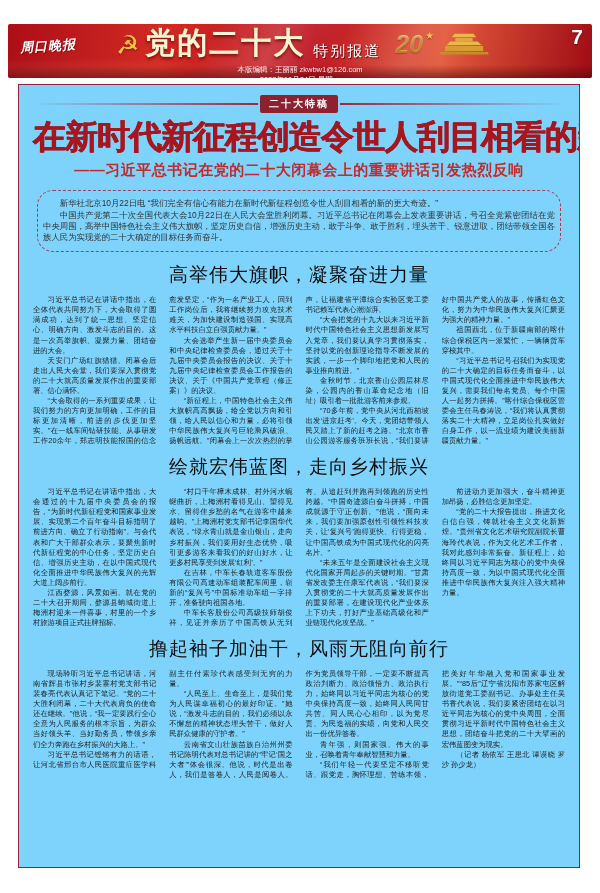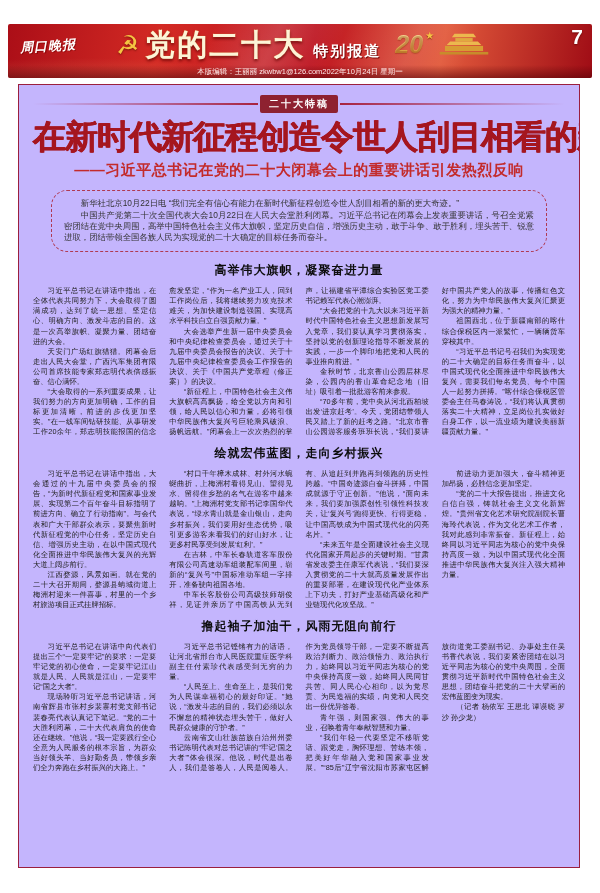--- a/index.html
+++ b/index.html
@@ -19,69 +19,70 @@
     content:""; position:absolute; inset:0;
     background:linear-gradient(115deg, transparent 34%, rgba(255,255,255,.17) 45%, transparent 56%, rgba(255,255,255,.10) 68%, transparent 78%);
   }
   .banner-row { position:relative; z-index:2; display:flex; align-items:center; height:41px; padding:0 12px; }
   .paper-logo {
     color:#fff; font-size:13px; font-weight:bold; font-style:italic;
     transform:rotate(-4deg); text-shadow:1px 1px 0 rgba(120,0,0,.6); letter-spacing:1px; width:96px;
   }
   .emblem { font-size:26px; color:#f5c542; text-shadow:0 1px 2px rgba(90,20,0,.7); margin-right:6px; line-height:1; }
   .banner-title {
-    font-family:Liberation Sans, sans-serif;
+    font-family:Liberation Mono, monospace;
     font-size:30px; font-weight:900; color:#fdf4d7; letter-spacing:2px; line-height:1;
     text-shadow:0 2px 3px rgba(100,5,5,.8), 0 0 1px #e9b34c;
   }
   .banner-subtitle {
-    font-size:15px; font-weight:bold; color:#ffffff; margin-left:8px; letter-spacing:2px;
+    font-size:15px; font-weight:normal; color:#ffffff; margin-left:8px; letter-spacing:2px;
     text-shadow:1px 1px 0 rgba(100,0,0,.8); align-self:flex-end; padding-bottom:4px;
   }
   .logo20 {
     font-size:25px; font-weight:900; font-style:italic; margin-left:14px; line-height:1;
     background:linear-gradient(#fbe3a0,#d8952b); -webkit-background-clip:text; background-clip:text; color:transparent;
     text-shadow:0 1px 1px rgba(120,40,0,.35);
   }
   .star-glyph { color:#f5c542; font-size:10px; margin-left:2px; align-self:flex-start; padding-top:6px; text-shadow:0 1px 1px rgba(90,20,0,.6); }
   .tiananmen { margin-left:4px; }
   .page-num { position:absolute; z-index:3; top:1px; right:9px; font-size:21px; font-weight:bold; color:#ffffff; text-shadow:0 1px 2px rgba(90,0,0,.7); }
   .banner-bottom {
     position:absolute; z-index:3; left:0; right:0; bottom:0; height:13px;
-    display:flex; justify-content:center; align-items:center; padding:0 16px;
+    display:flex; justify-content:flex-start; align-items:center; padding:0 16px;
     font-size:7.5px; color:#ffe9e9;
     background:linear-gradient(to bottom, rgba(80,0,6,0), rgba(80,0,6,.55));
+    flex-direction:column;
   }
 
   
   .frame {
     position:absolute; left:18px; top:84px; width:562px; height:784px;
-    border:1.5px solid #9b1f3e; background:#c4b5fd; padding:8px 14px 6px; overflow:hidden;
+    border:1.5px solid #9b1f3e; background:#7dd3fc; padding:8px 14px 6px; overflow:hidden;
   }
   .kicker-row { display:flex; align-items:center; margin:2px 0 6px; }
   .kicker-line-l { flex:1; height:2px; background:linear-gradient(to right, rgba(190,120,70,0), #a8233e); }
   .kicker-line-r { flex:1; height:2px; background:linear-gradient(to left, rgba(190,120,70,0), #a8233e); }
   .kicker {
     background:#8e2130; color:#fff; font-size:10px; font-weight:bold; letter-spacing:2px;
     padding:2px 9px; border-radius:2px; margin:0 2px;
   }
   .headline {
     font-family:"Liberation Serif","DejaVu Serif",serif;
     text-align:center; color:#a5161f; font-size:33px; font-weight:900; letter-spacing:-1px;
     line-height:1.1; margin:4px 0 6px; text-shadow:.6px 0 0 #a5161f, -.6px 0 0 #a5161f;
     white-space:nowrap;
   }
   .subhead { text-align:center; color:#c32b2b; font-size:15px; font-weight:bold; letter-spacing:.5px; margin-bottom:10px; }
 
   .lede-box {
-    border:1.6px dashed #b03a52; border-radius:16px; padding:7px 12px 8px; margin:0 18px 10px;
+    border:1.6px dashed #b03a52; border-radius:16px; padding:7px 5px 8px; margin:0 4px 10px;
   }
   .lede-box p { font-size:8.4px; line-height:1.34; color:#333; text-align:justify; text-indent:2em; }
 
-  .section-title { text-align:center; font-size:12px; font-weight:bold; color:#0d0d0d; letter-spacing:1px; margin:8px 0 7px; }
+  .section-title { text-align:center; font-size:19px; font-weight:normal; color:#0d0d0d; letter-spacing:1px; margin:8px 0 7px; }
   .section-body { columns:4; column-gap:13px; }
   .section-body p { font-size:7.3px; line-height:1.38; color:#222; text-align:justify; text-indent:2em; }
   .sec { margin-bottom:4px; }
 </style>
 </head>
 <body>
 
 <div class="page">
 
   <div class="banner">
@@ -120,21 +121,21 @@
 
     <div class="lede-box">
         <p>新华社北京10月22日电 “我们完全有信心有能力在新时代新征程创造令世人刮目相看的新的更大奇迹。”</p>
         <p>中国共产党第二十次全国代表大会10月22日在人民大会堂胜利闭幕。习近平总书记在闭幕会上发表重要讲话，号召全党紧密团结在党中央周围，高举中国特色社会主义伟大旗帜，坚定历史自信，增强历史主动，敢于斗争、敢于胜利，埋头苦干、锐意进取，团结带领全国各族人民为实现党的二十大确定的目标任务而奋斗。</p>
       </div>
 
     <div class="sec">
       <div class="section-title">高举伟大旗帜，凝聚奋进力量</div>
       <div class="section-body">
           <p>习近平总书记在讲话中指出，在全体代表共同努力下，大会取得了圆满成功，达到了统一思想、坚定信心、明确方向、激发斗志的目的。这是一次高举旗帜、凝聚力量、团结奋进的大会。</p>
-          <p>天安门广场红旗猎猎。闭幕会后走出人民大会堂，广西汽车集团有限公司首席技能专家郑志明代表倍感振奋、信心满怀。</p>
+          <p>天安门广场红旗猎猎。闭幕会后走出人民大会堂，我们要深入贯彻党的二十大就高质量发展作出的重要部署、信心满怀。</p>
           <p>“大会取得的一系列重要成果，让我们努力的方向更加明确，工作的目标更加清晰，前进的步伐更加坚实。”在一线车间钻研技能、从事研发工作20余年，郑志明技能报国的信念愈发坚定，“作为一名产业工人，回到工作岗位后，我将继续努力攻克技术难关，为加快建设制造强国、实现高水平科技自立自强贡献力量。”</p>
           <p>大会选举产生新一届中央委员会和中央纪律检查委员会，通过关于十九届中央委员会报告的决议、关于十九届中央纪律检查委员会工作报告的决议、关于《中国共产党章程（修正案）》的决议。</p>
           <p>“新征程上，中国特色社会主义伟大旗帜高高飘扬，给全党以方向和引领，给人民以信心和力量，必将引领中华民族伟大复兴号巨轮乘风破浪、扬帆远航。”闭幕会上一次次热烈的掌声，让福建省平潭综合实验区党工委书记赖军代表心潮澎湃。</p>
           <p>“大会把党的十九大以来习近平新时代中国特色社会主义思想新发展写入党章，我们要认真学习贯彻落实，坚持以党的创新理论指导不断发展的实践，一步一个脚印地把党和人民的事业推向前进。”</p>
           <p>金秋时节，北京香山公园层林尽染，公园内的香山革命纪念地（旧址）吸引着一批批游客前来参观。</p>
           <p>“70多年前，党中央从河北西柏坡出发‘进京赶考’。今天，党团结带领人民又踏上了新的赶考之路。”北京市香山公园游客服务班班长说，“我们要讲好中国共产党人的故事，传播红色文化，努力为中华民族伟大复兴汇聚更为强大的精神力量。”</p>
           <p>祖国西北，位于新疆南部的喀什综合保税区内一派繁忙，一辆辆货车穿梭其中。</p>
           <p>“习近平总书记号召我们为实现党的二十大确定的目标任务而奋斗，以中国式现代化全面推进中华民族伟大复兴，需要我们每名党员、每个中国人一起努力拼搏。”喀什综合保税区管委会主任马春涛说，“我们将认真贯彻落实二十大精神，立足岗位扎实做好自身工作，以一流业绩为建设美丽新疆贡献力量。”</p>
         </div>
     </div>
@@ -149,21 +150,20 @@
           <p>中车长客股份公司高级技师胡俊祥，见证并亲历了中国高铁从无到有、从追赶到并跑再到领跑的历史性跨越。“中国奇迹源自奋斗拼搏，中国成就源于守正创新。”他说，“面向未来，我们要加强原创性引领性科技攻关，让‘复兴号’跑得更快、行得更稳，让中国高铁成为中国式现代化的闪亮名片。”</p>
           <p>“未来五年是全面建设社会主义现代化国家开局起步的关键时期。”甘肃省发改委主任康军代表说，“我们要深入贯彻党的二十大就高质量发展作出的重要部署，在建设现代化产业体系上下功夫，打好产业基础高级化和产业链现代化攻坚战。”</p>
           <p>前进动力更加强大，奋斗精神更加昂扬，必胜信念更加坚定。</p>
           <p>“党的二十大报告提出，推进文化自信自强，铸就社会主义文化新辉煌。”贵州省文化艺术研究院副院长曹海玲代表说，作为文化艺术工作者，我对此感到非常振奋。新征程上，始终同以习近平同志为核心的党中央保持高度一致，为以中国式现代化全面推进中华民族伟大复兴注入强大精神力量。</p>
         </div>
     </div>
 
     <div class="sec">
       <div class="section-title">撸起袖子加油干，风雨无阻向前行</div>
       <div class="section-body">
-          <p>习近平总书记在讲话中向代表们提出三个“一定要牢记”的要求：一定要牢记党的初心使命，一定要牢记江山就是人民、人民就是江山，一定要牢记“国之大者”。</p>
           <p>现场聆听习近平总书记讲话，河南省辉县市张村乡裴寨村党支部书记裴春亮代表认真记下笔记。“党的二十大胜利闭幕，二十大代表肩负的使命还在继续。”他说，“我一定要践行全心全意为人民服务的根本宗旨，为群众当好领头羊、当好勤务员，带领乡亲们全力奔跑在乡村振兴的大路上。”</p>
           <p>习近平总书记铿锵有力的话语，让河北省邢台市人民医院重症医学科副主任付素珍代表感受到无穷的力量。</p>
           <p>“人民至上、生命至上，是我们党为人民谋幸福初心的最好印证。”她说，“激发斗志的目的，我们必须以永不懈怠的精神状态埋头苦干，做好人民群众健康的守护者。”</p>
           <p>云南省文山壮族苗族自治州州委书记陈明代表对总书记讲的“牢记‘国之大者’”体会很深。他说，时代是出卷人，我们是答卷人，人民是阅卷人。作为党员领导干部，一定要不断提高政治判断力、政治领悟力、政治执行力，始终同以习近平同志为核心的党中央保持高度一致，始终同人民同甘共苦、同人民心心相印，以为党尽责、为民造福的实绩，向党和人民交出一份优异答卷。</p>
           <p>青年强，则国家强。伟大的事业，召唤着青年奉献智慧和力量。</p>
           <p>“我们年轻一代要坚定不移听党话、跟党走，胸怀理想、苦练本领，把美好年华融入党和国家事业发展。”“85后”辽宁省沈阳市苏家屯区解放街道党工委副书记、办事处主任吴书香代表说，我们要紧密团结在以习近平同志为核心的党中央周围，全面贯彻习近平新时代中国特色社会主义思想，团结奋斗把党的二十大擘画的宏伟蓝图变为现实。</p>
           <p>（记者 杨依军 王思北 谭谟晓 罗沙 孙少龙）</p>
         </div>
     </div>
 

